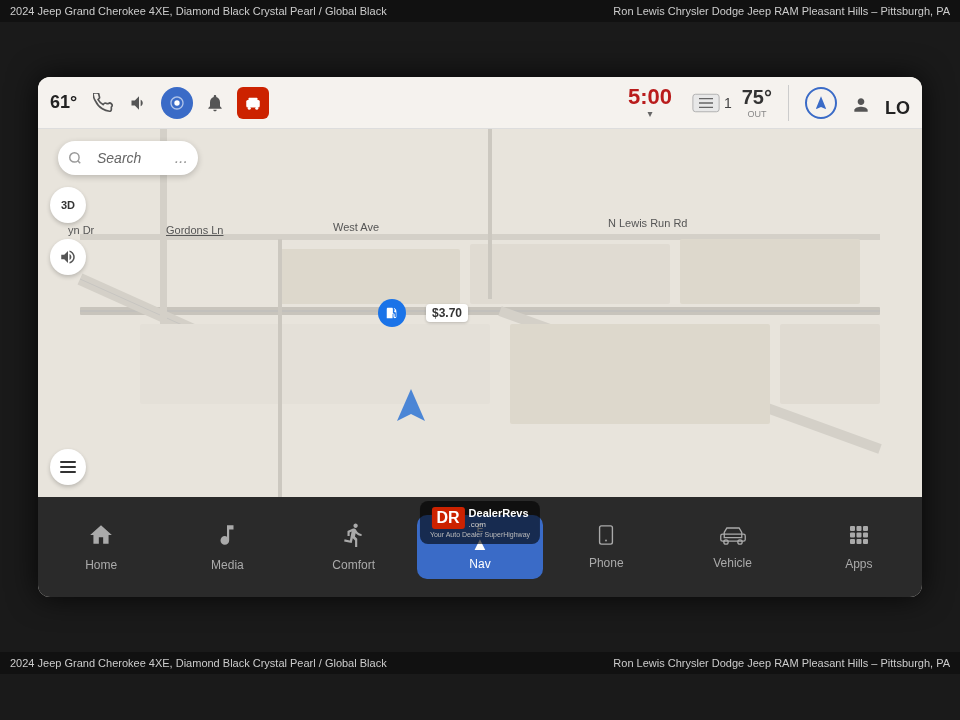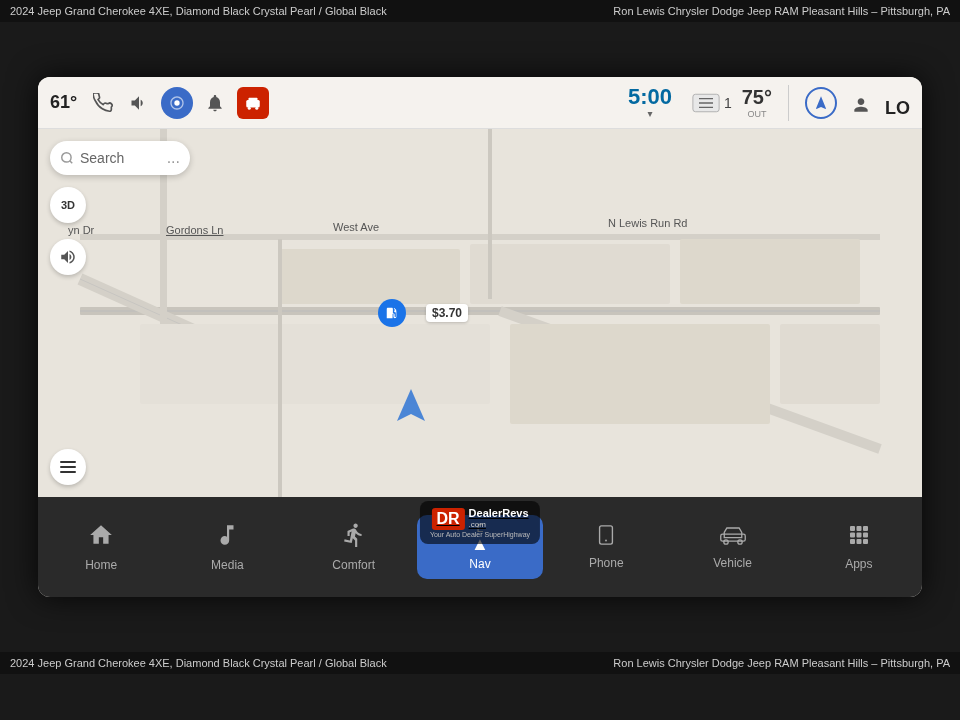--- a/index.html
+++ b/index.html
@@ -106,21 +106,21 @@
       font-size: 14px;
     }
 
     .status-clock {
       margin-left: auto;
       text-align: center;
     }
     .status-clock .time {
       font-size: 22px;
       font-weight: bold;
-      color: #0369a1;
+      color: #b91c1c;
       line-height: 1;
     }
     .status-clock .chevron {
       font-size: 10px;
       color: #666;
       text-align: center;
     }
 
     .status-center-right {
       display: flex;
@@ -188,31 +188,32 @@
       height: 368px;
       position: relative;
       background: #e8e4dc;
       overflow: hidden;
     }
 
     
     .search-bar {
       position: absolute;
       top: 12px;
-      left: 12px;
+      left: 20px;
       width: 140px;
       height: 34px;
       background: white;
       border-radius: 20px;
       display: flex;
       align-items: center;
       padding: 0 10px;
-      gap: 6px;
+      gap: 15px;
       box-shadow: 0 2px 6px rgba(0,0,0,0.2);
       z-index: 10;
+      font-style: italic;
     }
     .search-bar-text {
       font-size: 14px;
       color: #666;
     }
     .search-dots {
       font-size: 16px;
       color: #999;
       margin-left: auto;
     }
@@ -641,21 +642,21 @@
             <rect x="16" y="16" width="5" height="5" rx="1"></rect>
           </svg>
         </div>
         <span class="nav-label">Apps</span>
       </div>
 
     </div>
   </div>
 
   <div style="position:absolute; bottom:108px; left:50%; transform:translateX(-50%); z-index:30; background:rgba(0,0,0,0.6); border-radius:8px; padding:6px 10px; display:flex; flex-direction:column; align-items:center; gap:1px;">
-    <div style="display:flex; align-items:flex-end; gap:4px;text-decoration:underline;">
+    <div style="display:flex; align-items:flex-start; gap:4px;">
       <div style="background:#cc2200; color:white; font-size:16px; font-weight:900; padding:2px 5px; border-radius:3px;">DR</div>
       <div style="color:white; font-size:9px; line-height:1.2;">
         <div style="font-weight:bold; font-size:11px;">DealerRevs</div>
         <div style="color:#ccc; font-size:8px;">.com</div>
       </div>
     </div>
     <div style="color:#bbb; font-size:7px; text-align:center;">Your Auto Dealer SuperHighway</div>
   </div>
 </div>
 

